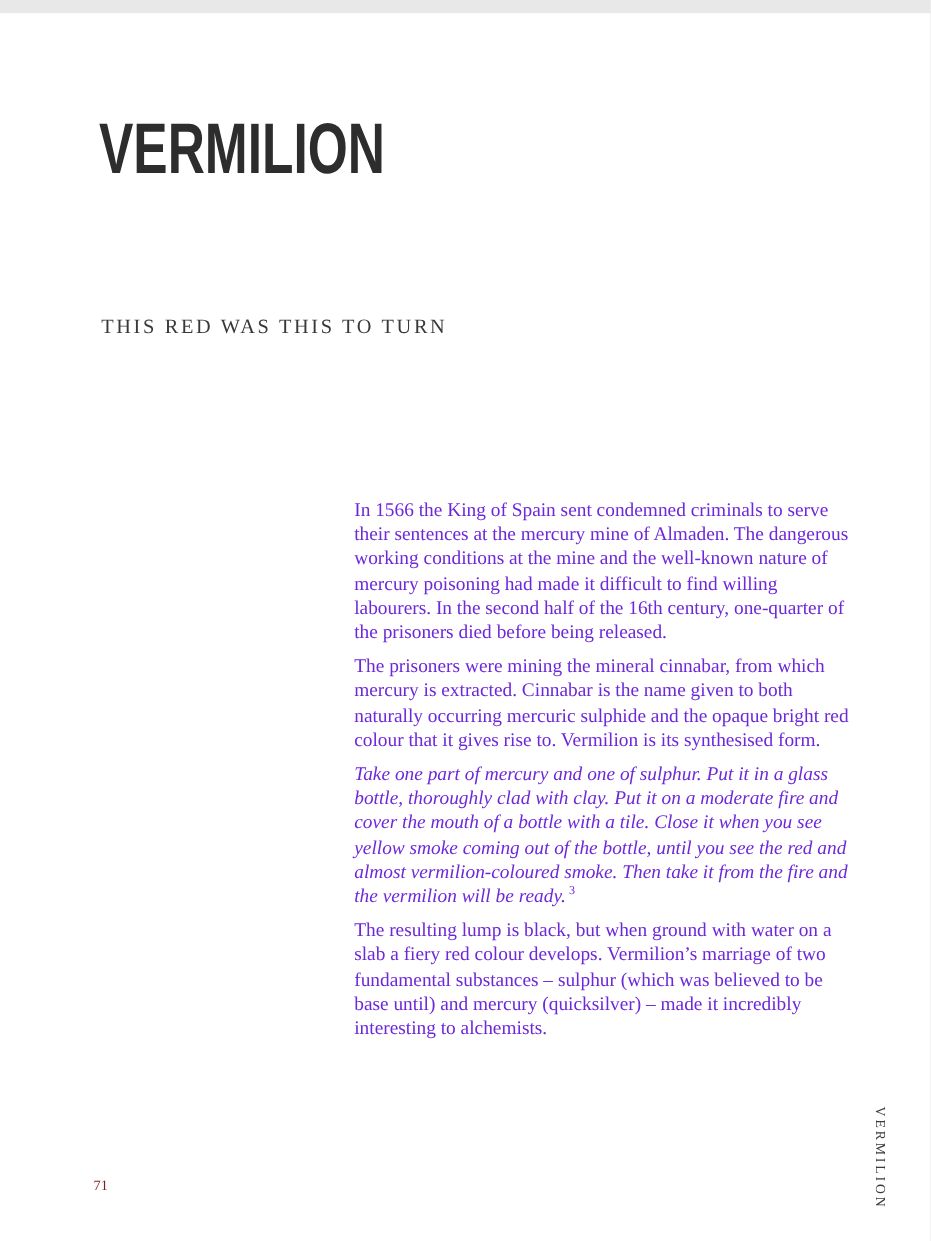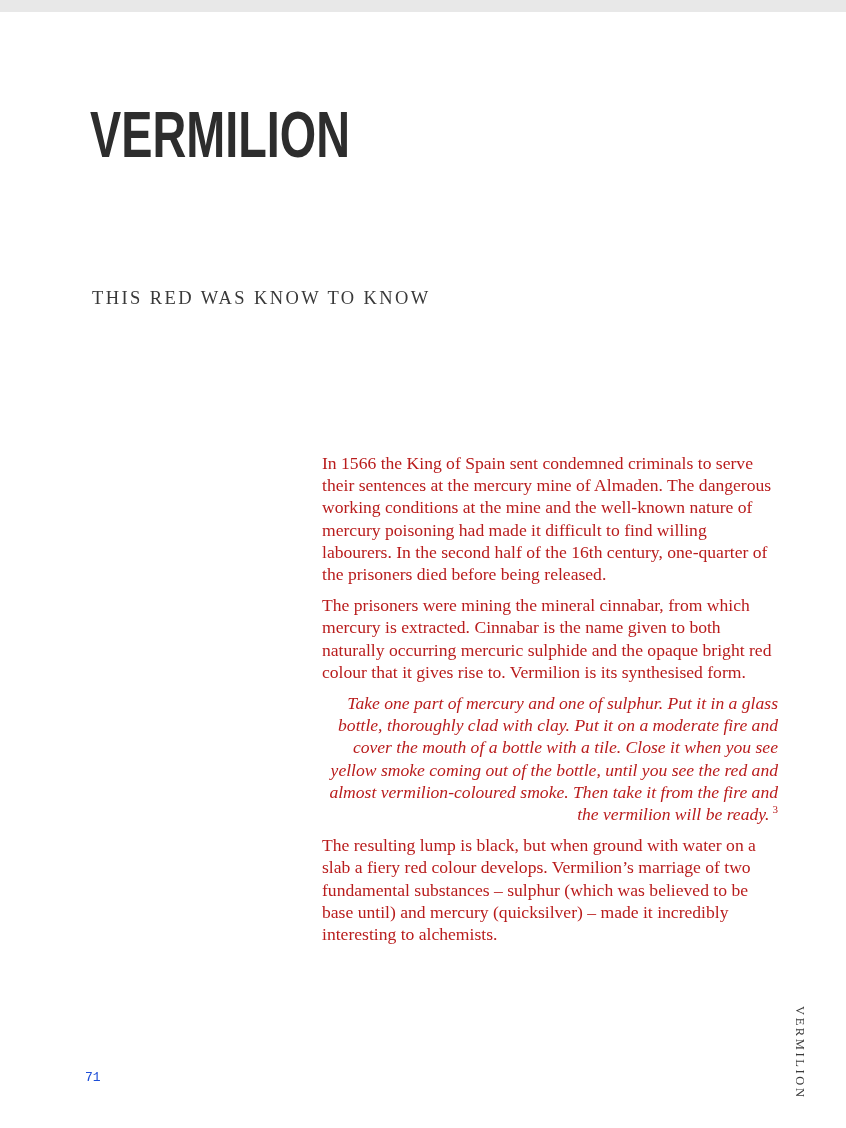--- a/index.html
+++ b/index.html
@@ -40,64 +40,63 @@
     letter-spacing: 2.4px;
     color: #393939;
   }
   .body-col {
     position: absolute;
     left: 322px;
     top: 440px;
     width: 456px;
     font-size: 17.6px;
     line-height: 22.2px;
-    color: #b91c1c;
+    color: #6d28d9;
     text-align: left;
   }
   .body-col p {
     margin: 0 0 9px 0;
   }
   .quote {
     font-style: italic;
-    text-align: right;
   }
   .fn {
     font-style: normal;
     font-size: 11px;
     line-height: 0;
     vertical-align: super;
     margin-left: 3px;
   }
   .page-number {
     position: absolute;
     left: 85px;
     top: 1058px;
-    font-family: Liberation Mono, monospace;
+    font-family: Liberation Serif, serif;
     font-size: 13px;
-    color: #1d4ed8;
+    color: #7f1d1d;
   }
   .side-label {
     position: absolute;
     left: 792px;
     top: 994px;
     writing-mode: vertical-rl;
     font-size: 12.5px;
     letter-spacing: 2.6px;
     color: #3a3a3a;
   }
 </style>
 </head>
 <body>
 
 <div class="page">
 
   <h1 class="title">VERMILION</h1>
 
   <div class="lede">
-    <div>THIS RED WAS KNOW TO KNOW</div>
+    <div>THIS RED WAS THIS TO TURN</div>
   </div>
 
   <div class="body-col">
     <p>In 1566 the King of Spain sent condemned criminals to serve their sentences at the mercury mine of Almaden. The dangerous working conditions at the mine and the well-known nature of mercury poisoning had made it difficult to find willing labourers. In the second half of the 16th century, one-quarter of the prisoners died before being released.</p>
     <p>The prisoners were mining the mineral cinnabar, from which mercury is extracted. Cinnabar is the name given to both naturally occurring mercuric sulphide and the opaque bright red colour that it gives rise to. Vermilion is its synthesised form.</p>
     <p class="quote"><span>Take one part of mercury and one of sulphur. Put it in a glass bottle, thoroughly clad with clay. Put it on a moderate fire and cover the mouth of a bottle with a tile. Close it when you see yellow smoke coming out of the bottle, until you see the red and almost vermilion-coloured smoke. Then take it from the fire and the vermilion will be ready.</span><sup class="fn">3</sup></p>
     <p>The resulting lump is black, but when ground with water on a slab a fiery red colour develops. Vermilion’s marriage of two fundamental substances – sulphur (which was believed to be base until) and mercury (quicksilver) – made it incredibly interesting to alchemists.</p>
   </div>
 
   <div class="page-number">71</div>

